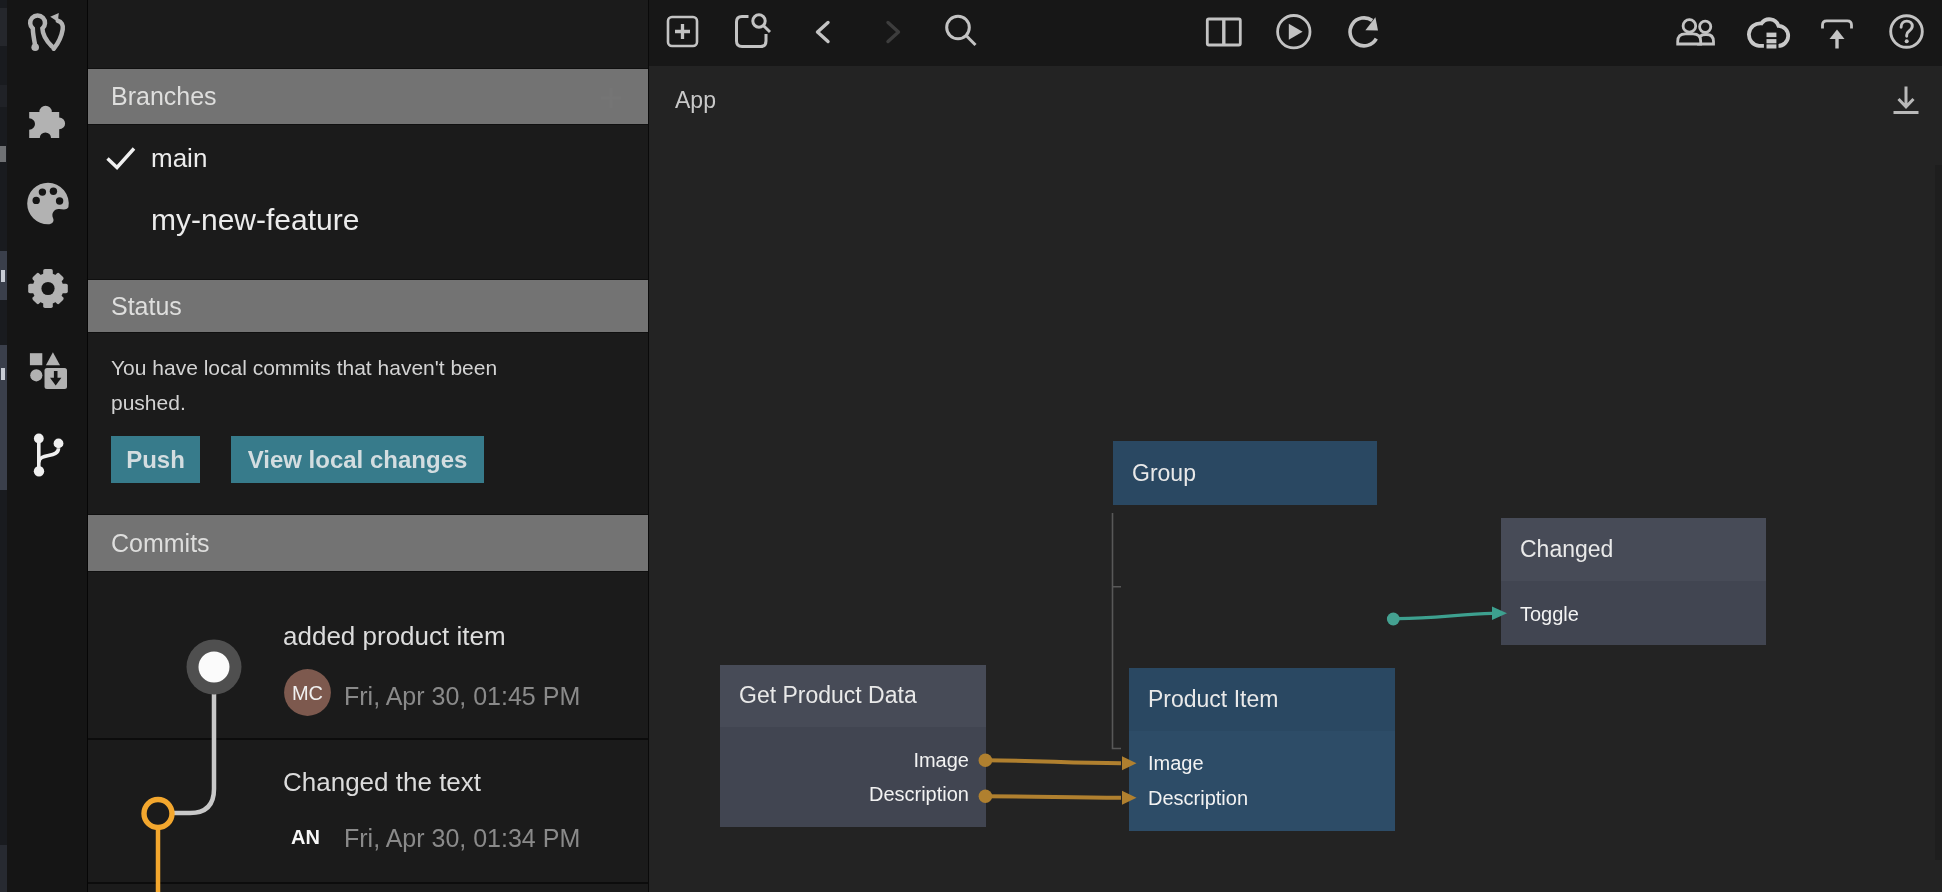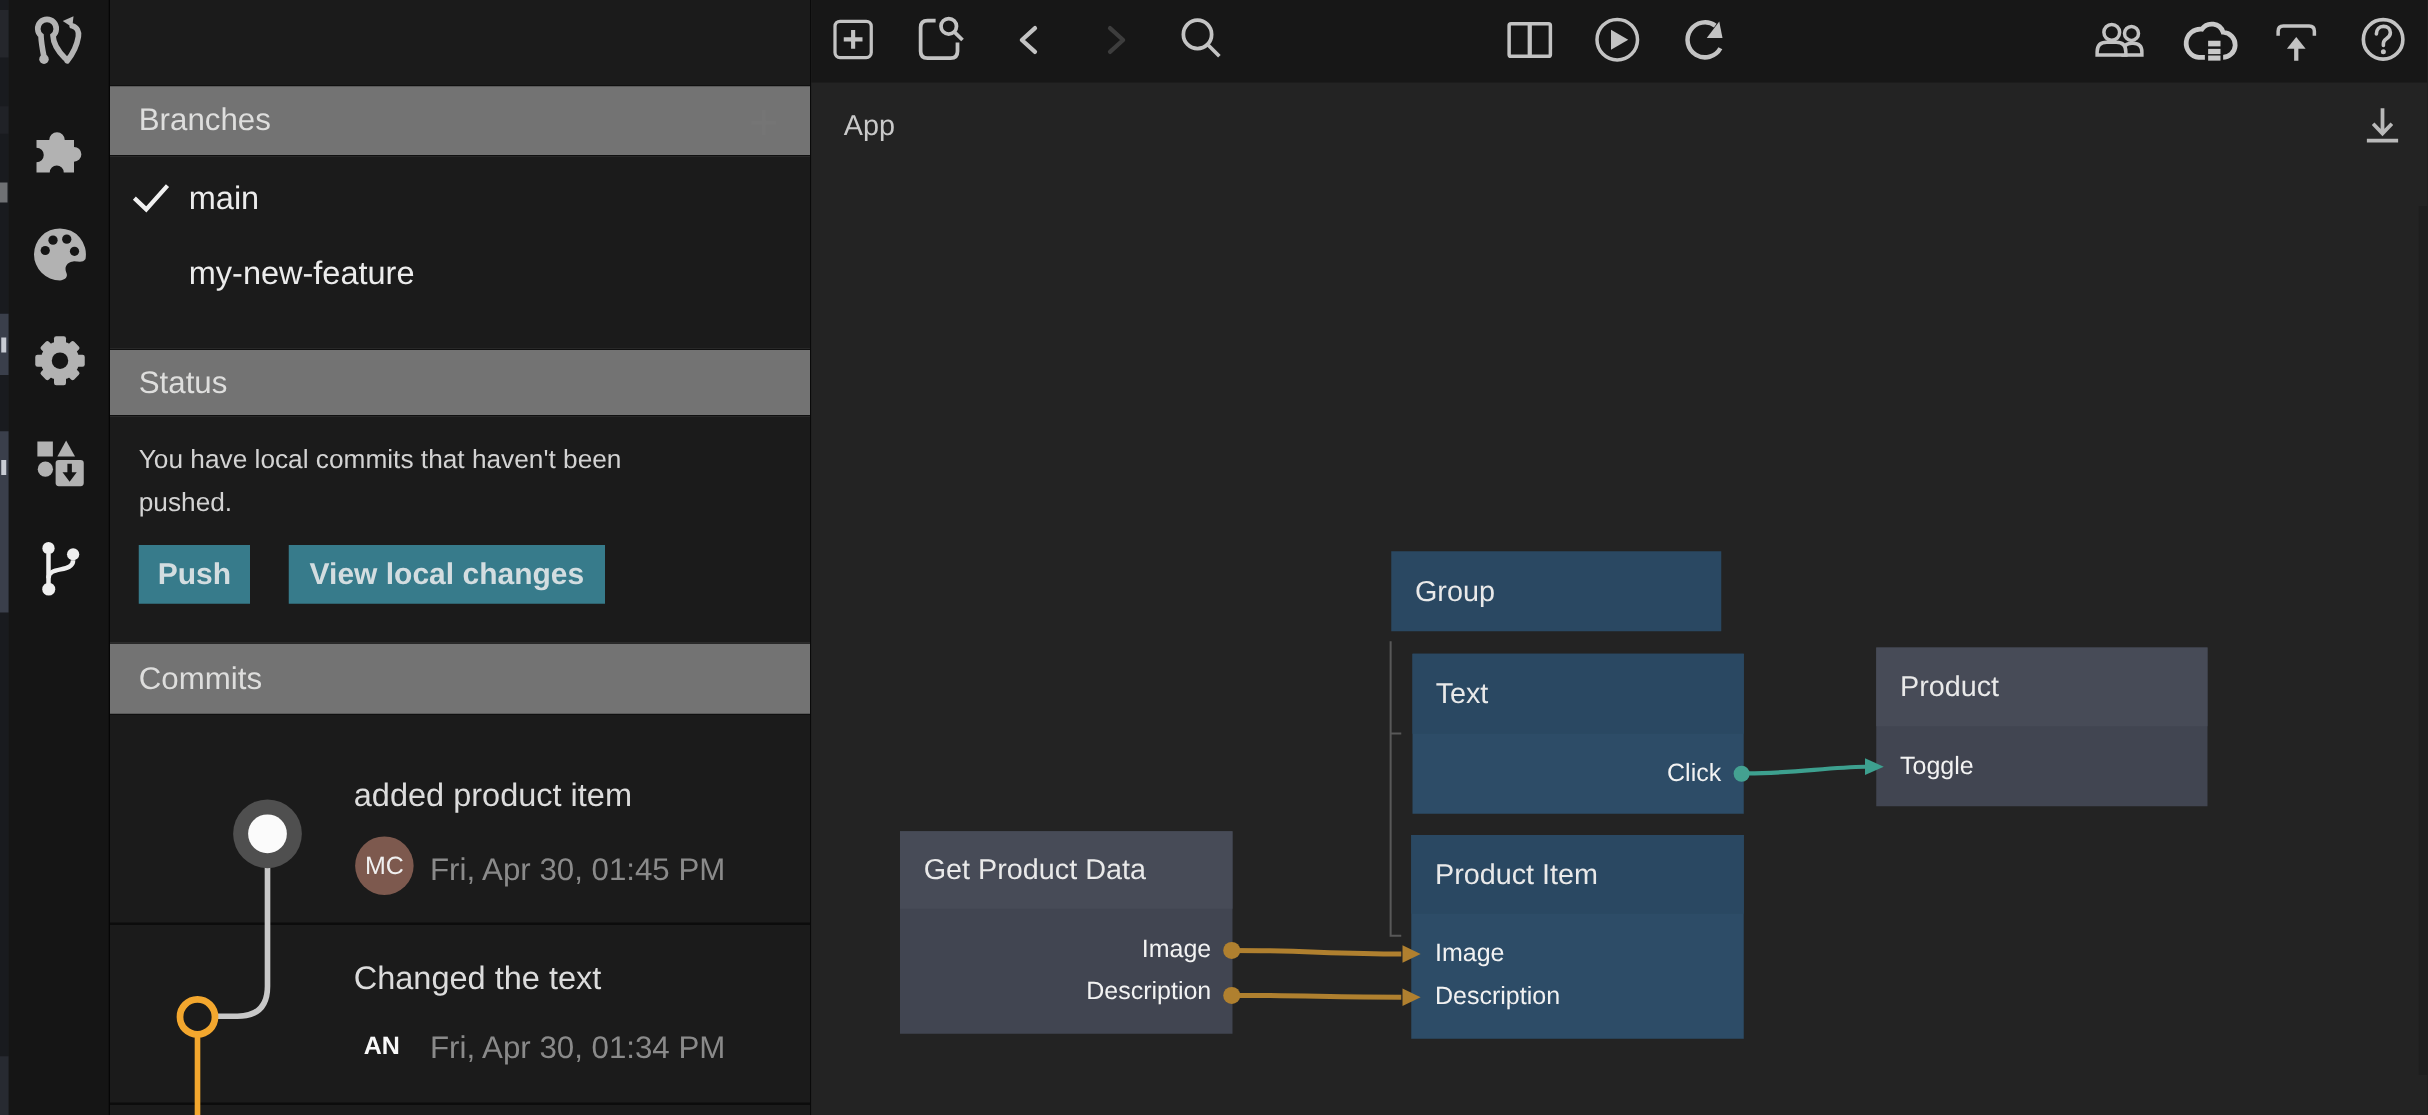--- a/index.html
+++ b/index.html
@@ -104,21 +104,21 @@
     <svg class="abs" style="left:510px;top:85px;" width="26" height="26" viewBox="0 0 26 26">
       <g stroke="#757575" stroke-width="3.4">
         <path d="M13,3 V23 M3,13 H23"></path>
       </g>
     </svg>
 
     <svg class="abs" style="left:17px;top:144px;" width="36" height="28" viewBox="0 0 36 28">
       <path d="M2.5,14.5 L12,23.5 L29,4.5" stroke="#f0f0f0" stroke-width="3.4" fill="none"></path>
     </svg>
     <div class="abs" style="left:63px;top:143px;font-size:26px;color:#ececec;">main</div>
-    <div class="abs" style="left:63px;top:203px;font-size:26px;color:#ececec;">my-new-feature</div>
+    <div class="abs" style="left:63px;top:203px;font-size:30px;color:#ececec;">my-new-feature</div>
 
     <div class="abs" style="left:23px;top:351px;width:520px;font-size:21px;line-height:34.5px;color:#d3d3d3;">You have local commits that haven't been<br>pushed.</div>
     <div class="abs" style="left:23px;top:436px;width:89px;height:47px;background:#377b8b;color:#d3dde0;font-size:24px;font-weight:bold;display:flex;align-items:center;justify-content:center;">Push</div>
     <div class="abs" style="left:143px;top:436px;width:253px;height:47px;background:#377b8b;color:#d3dde0;font-size:24px;font-weight:bold;display:flex;align-items:center;justify-content:center;">View local changes</div>
 
     <div class="abs" style="left:195px;top:621px;font-size:26px;color:#dcdcdc;">added product item</div>
     <div class="abs" style="left:195px;top:767px;font-size:26px;color:#dcdcdc;">Changed the text</div>
     <div class="abs" style="left:256px;top:682px;font-size:25px;color:#8a8a8a;">Fri, Apr 30, 01:45 PM</div>
     <div class="abs" style="left:256px;top:824px;font-size:25px;color:#8a8a8a;">Fri, Apr 30, 01:34 PM</div>
     <div class="abs" style="left:203px;top:826px;font-size:20px;font-weight:600;color:#f8f8f8;">AN</div>
@@ -135,36 +135,32 @@
     </svg>
   </div>
 
   <div class="abs" id="canvas">
     <div class="abs" id="toolbar"></div>
     <div class="abs" style="left:26px;top:87px;font-size:23px;color:#c9c9c9;">App</div>
 
     <div class="node blueH" style="left:445px;top:441px;width:264px;height:64px;margin-left:19px;">
       <div class="nhead">Group</div>
     </div>
-    <div class="node blueB" style="left:480.5px;top:523px;width:265.5px;height:128px;">
-      <div class="nhead blueH" style="height:63.8px;">Text</div>
-      <div class="port" style="right:18px;top:96px;">Click</div>
-    </div>
     <div class="node grayB" style="left:71px;top:664.5px;width:265.5px;height:162px;">
       <div class="nhead grayH" style="height:62.3px;">Get Product Data</div>
       <div class="port" style="right:16.5px;top:95.5px;">Image</div>
       <div class="port" style="right:16.5px;top:129px;">Description</div>
     </div>
     <div class="node blueB" style="left:480px;top:667.5px;width:266px;height:163.5px;padding-left:28px;">
       <div class="nhead blueH" style="height:63.4px;">Product Item</div>
       <div class="port" style="left:19px;top:95.7px;">Image</div>
       <div class="port" style="left:19px;top:130px;">Description</div>
     </div>
     <div class="node grayB" style="left:852px;top:517.5px;width:265px;height:127.5px;">
-      <div class="nhead grayH" style="height:63.5px;">Product</div>
+      <div class="nhead grayH" style="height:63.5px;">Changed</div>
       <div class="port" style="left:19px;top:96px;">Toggle</div>
     </div>
 
     <svg class="abs" style="left:0;top:0;" width="1293" height="892" viewBox="0 0 1293 892">
       <g fill="none">
         <path d="M463.5,513 V748.5 H472 M463.5,586.7 H472" stroke="#585858" stroke-width="1.6"></path>
         <path d="M744,618.6 C781,619.3 812,613.8 843,613.4" stroke="#3da08f" stroke-width="3.4"></path>
         <polygon points="843,606.6 858,613.3 843,620" fill="#3da08f" stroke="none"></polygon>
         <path d="M336.4,760.3 C392,760.3 418,763.2 472,763.2" stroke="#b0802f" stroke-width="4"></path>
         <polygon points="473,756.2 487.5,763.2 473,770.2" fill="#b0802f" stroke="none"></polygon>

